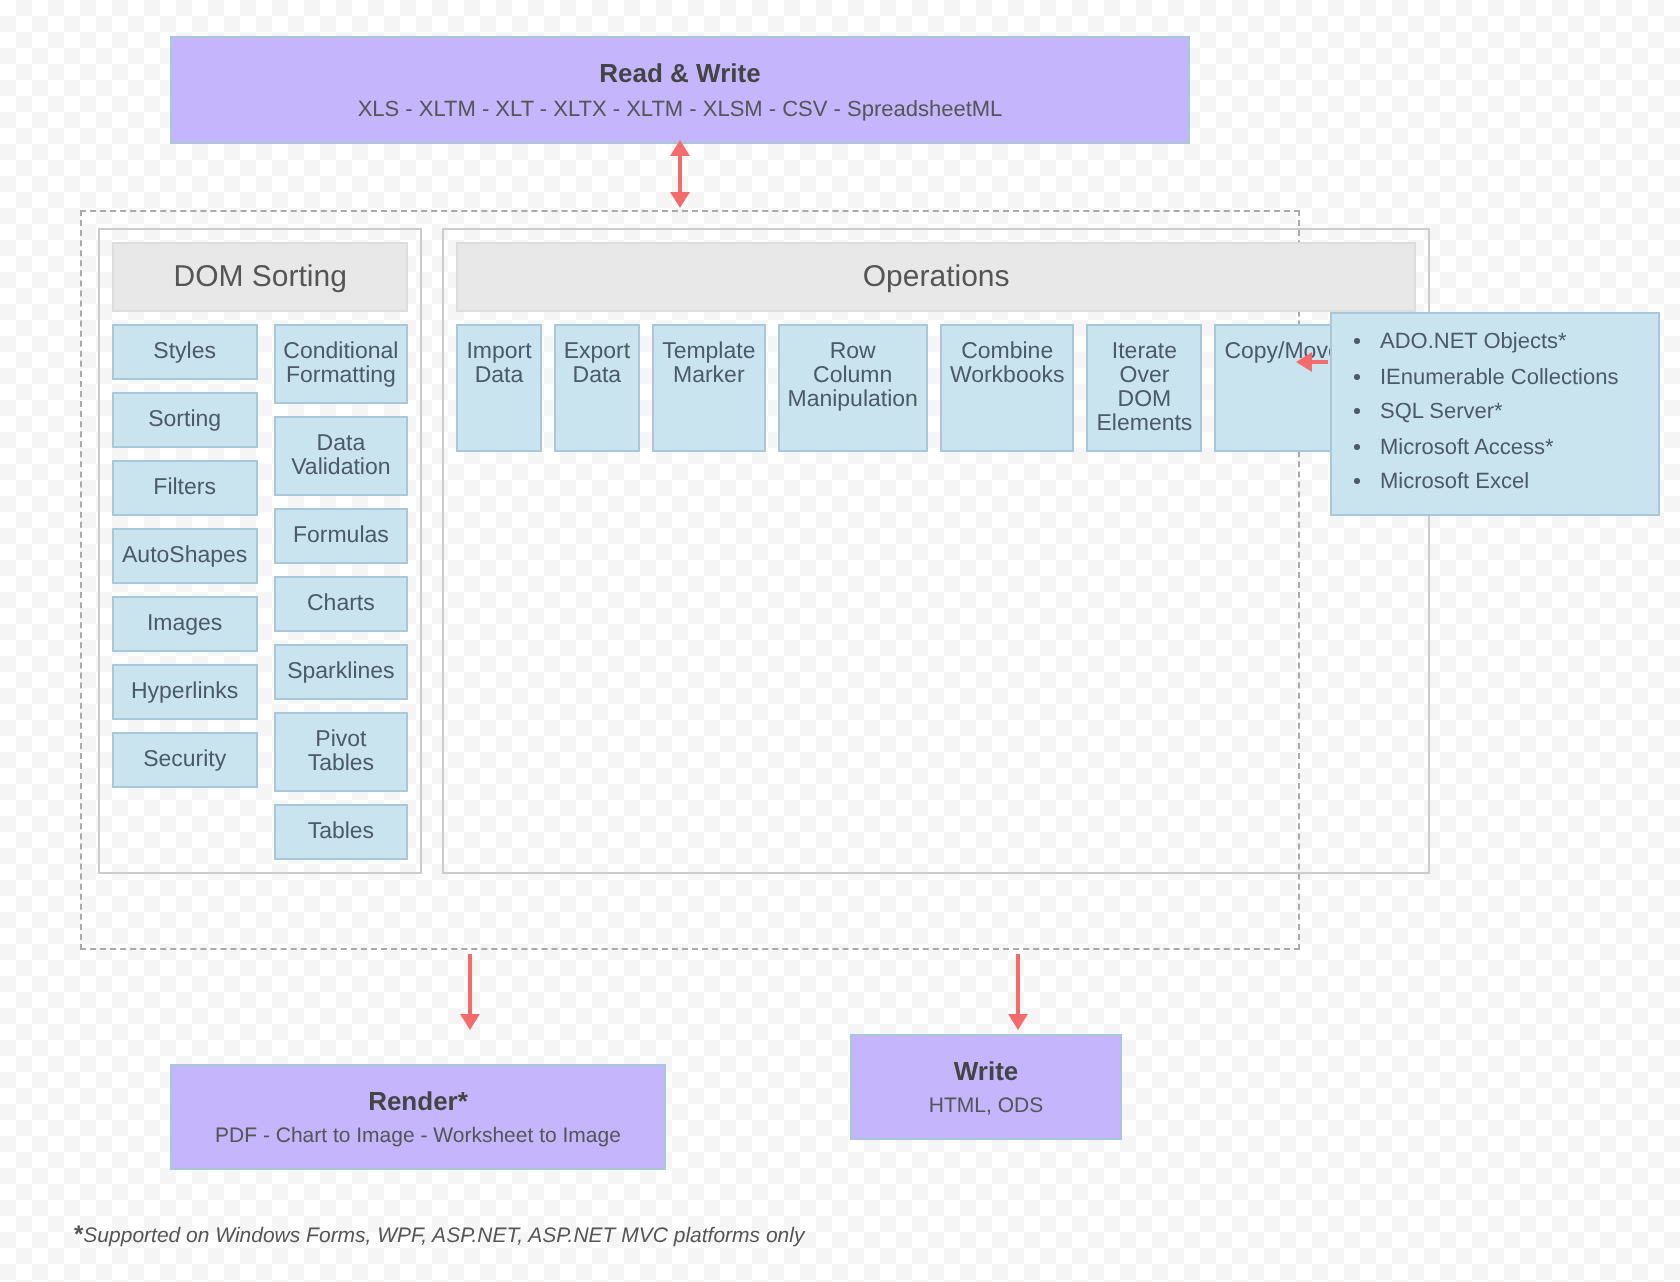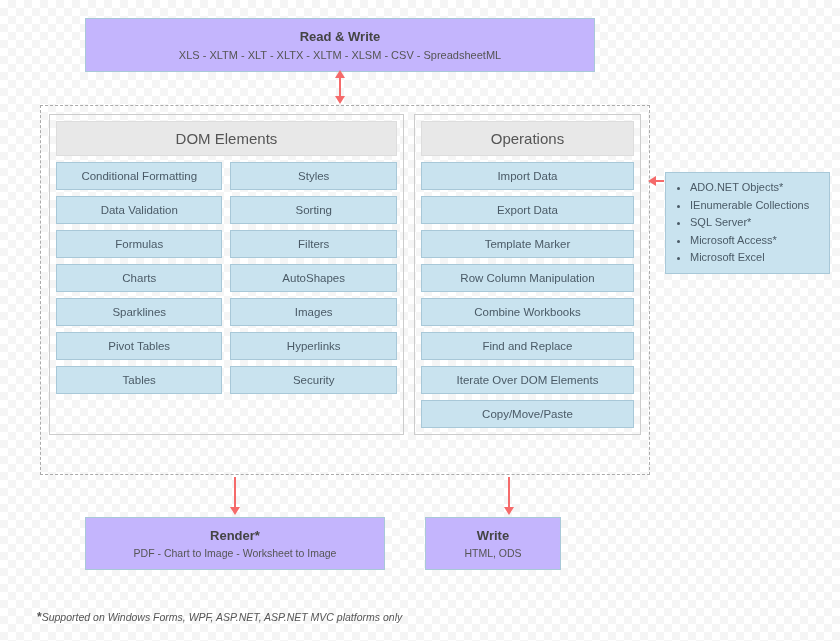--- a/index.html
+++ b/index.html
@@ -55,48 +55,48 @@
     background: #e8e8e8;
     text-align: center;
     font-size: 15px;
     color: #555;
     padding: 8px 0;
     margin-bottom: 6px;
     border: 1px solid #ddd;
   }
   .two-col { display: flex; gap: 8px; }
   .col { flex: 1; display: flex; flex-direction: column; gap: 6px; }
-  .op-col { display: flex; flex-direction: column; gap: 6px; }
+  .op-col { display: flex; flex-direction: row; gap: 6px; }
   .item {
     background: #c9e3ef;
     border: 1px solid #a8c8d8;
     text-align: center;
     font-size: 11.5px;
     color: #4a5a66;
     padding: 7px 4px;
   }
   .side-box {
     position: absolute;
     left: 665px;
-    top: 172px;
+    top: 156px;
     width: 165px;
     background: #c9e3ef;
     border: 1px solid #a8c8d8;
     padding: 6px 6px 6px 6px;
     text-align: left;
     font-size: 11px;
     color: #4a5a66;
   }
   .side-box ul { list-style: disc; padding-left: 18px; }
   .side-box li { line-height: 1.6; }
   .render-box {
     position: absolute;
     left: 85px;
-    top: 517px;
-    width: 300px;
+    top: 532px;
+    width: 248px;
     line-height: 1.5;
   }
   .render-box .title { font-weight: bold; font-size: 13px; }
   .render-box .sub { font-size: 10.5px; color: #555; }
   .write-box {
     position: absolute;
     left: 425px;
     top: 517px;
     width: 136px;
     line-height: 1.5;
@@ -173,51 +173,50 @@
 
 <div class="arrow a1" style="left: 339px; top: 70px;">
   <div class="line"></div>
   <div class="head head-up"></div>
   <div class="head head-down"></div>
 </div>
 
 <div class="dashed-container">
   <div class="panels">
     <div class="panel-left">
-      <div class="panel-header">DOM Elements</div>
+      <div class="panel-header">DOM Sorting</div>
       <div class="two-col">
+        <div class="col">
+          <div class="item">Styles</div>
+          <div class="item">Sorting</div>
+          <div class="item">Filters</div>
+          <div class="item">AutoShapes</div>
+          <div class="item">Images</div>
+          <div class="item">Hyperlinks</div>
+          <div class="item">Security</div>
+        </div>
         <div class="col">
           <div class="item">Conditional Formatting</div>
           <div class="item">Data Validation</div>
           <div class="item">Formulas</div>
           <div class="item">Charts</div>
           <div class="item">Sparklines</div>
           <div class="item">Pivot Tables</div>
           <div class="item">Tables</div>
-        </div>
-        <div class="col">
-          <div class="item">Styles</div>
-          <div class="item">Sorting</div>
-          <div class="item">Filters</div>
-          <div class="item">AutoShapes</div>
-          <div class="item">Images</div>
-          <div class="item">Hyperlinks</div>
-          <div class="item">Security</div>
         </div>
       </div>
     </div>
     <div class="panel-right">
       <div class="panel-header">Operations</div>
       <div class="op-col">
         <div class="item">Import Data</div>
         <div class="item">Export Data</div>
         <div class="item">Template Marker</div>
         <div class="item">Row Column Manipulation</div>
         <div class="item">Combine Workbooks</div>
-        <div class="item">Find and Replace</div>
         <div class="item">Iterate Over DOM Elements</div>
         <div class="item">Copy/Move/Paste</div>
       </div>
     </div>
   </div>
 </div>
 
 <div class="side-box">
   <ul>
     <li>ADO.NET Objects*</li>

